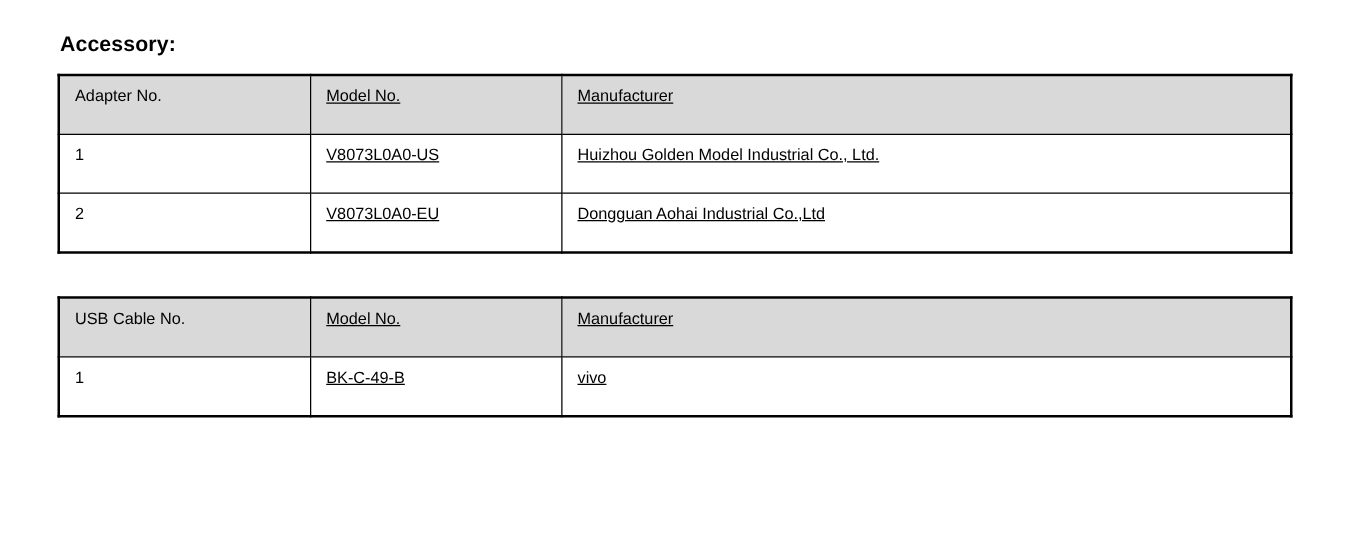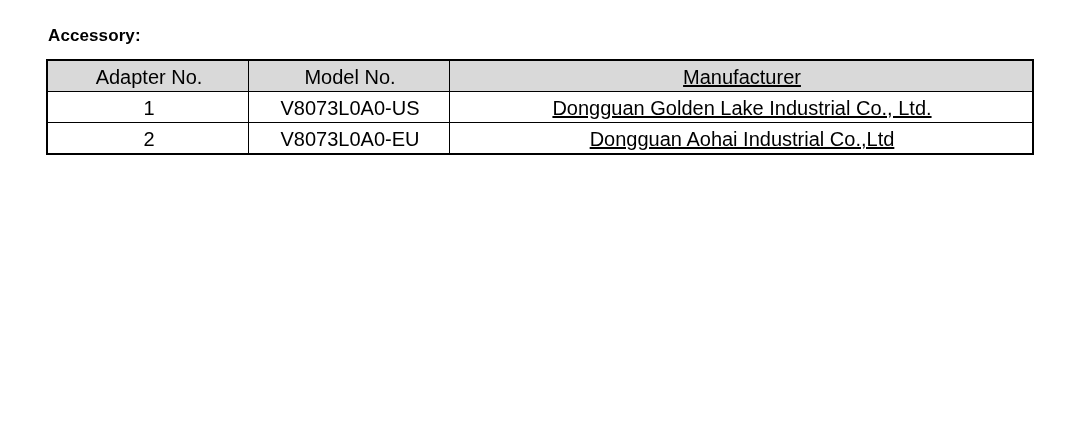--- a/index.html
+++ b/index.html
@@ -31,38 +31,38 @@
   table.acc-table {
     border-collapse: collapse;
     width: 988px;
     table-layout: fixed;
     border: 2px solid #000000;
     margin-bottom: 34px;
   }
   table.acc-table td,
   table.acc-table th {
     border: 1px solid #000000;
-    padding: 6px 10px 4px 12px;
-    font-size: 20px;
+    padding: 6px 10px 20px 12px;
+    font-size: 13px;
     line-height: 20px;
-    text-align: center;
+    text-align: left;
     vertical-align: middle;
     font-weight: normal;
     height: 20px;
     overflow: hidden;
     white-space: nowrap;
   }
   table.acc-table thead th {
     background: #d9d9d9;
   }
   table.acc-table tbody td {
     background: #ffffff;
   }
   .col-no    { width: 178px; }
-  .col-model { width: 178px; }
+  .col-model { width: 178px; text-decoration: underline; }
   .col-mfr   { width: auto; text-decoration: underline; }
 </style>
 </head>
 <body>
 
 <div class="page">
 
   <div class="section-title">Accessory:</div>
 
   <table class="acc-table">
@@ -70,25 +70,41 @@
       <tr>
         <th class="col-no">Adapter No.</th>
         <th class="col-model">Model No.</th>
         <th class="col-mfr">Manufacturer</th>
       </tr>
     </thead>
     <tbody>
       <tr>
         <td class="col-no">1</td>
         <td class="col-model">V8073L0A0-US</td>
-        <td class="col-mfr">Dongguan Golden Lake Industrial Co., Ltd.</td>
+        <td class="col-mfr">Huizhou Golden Model Industrial Co., Ltd.</td>
       </tr>
       <tr>
         <td class="col-no">2</td>
         <td class="col-model">V8073L0A0-EU</td>
         <td class="col-mfr">Dongguan Aohai Industrial Co.,Ltd</td>
       </tr>
     </tbody>
   </table>
 
 
+  <table class="acc-table">
+    <thead>
+      <tr>
+        <th class="col-no">USB Cable No.</th>
+        <th class="col-model">Model No.</th>
+        <th class="col-mfr">Manufacturer</th>
+      </tr>
+    </thead>
+    <tbody>
+      <tr>
+        <td class="col-no">1</td>
+        <td class="col-model">BK-C-49-B</td>
+        <td class="col-mfr">vivo</td>
+      </tr>
+    </tbody>
+  </table>
 
 </div>
 
 </body></html>

